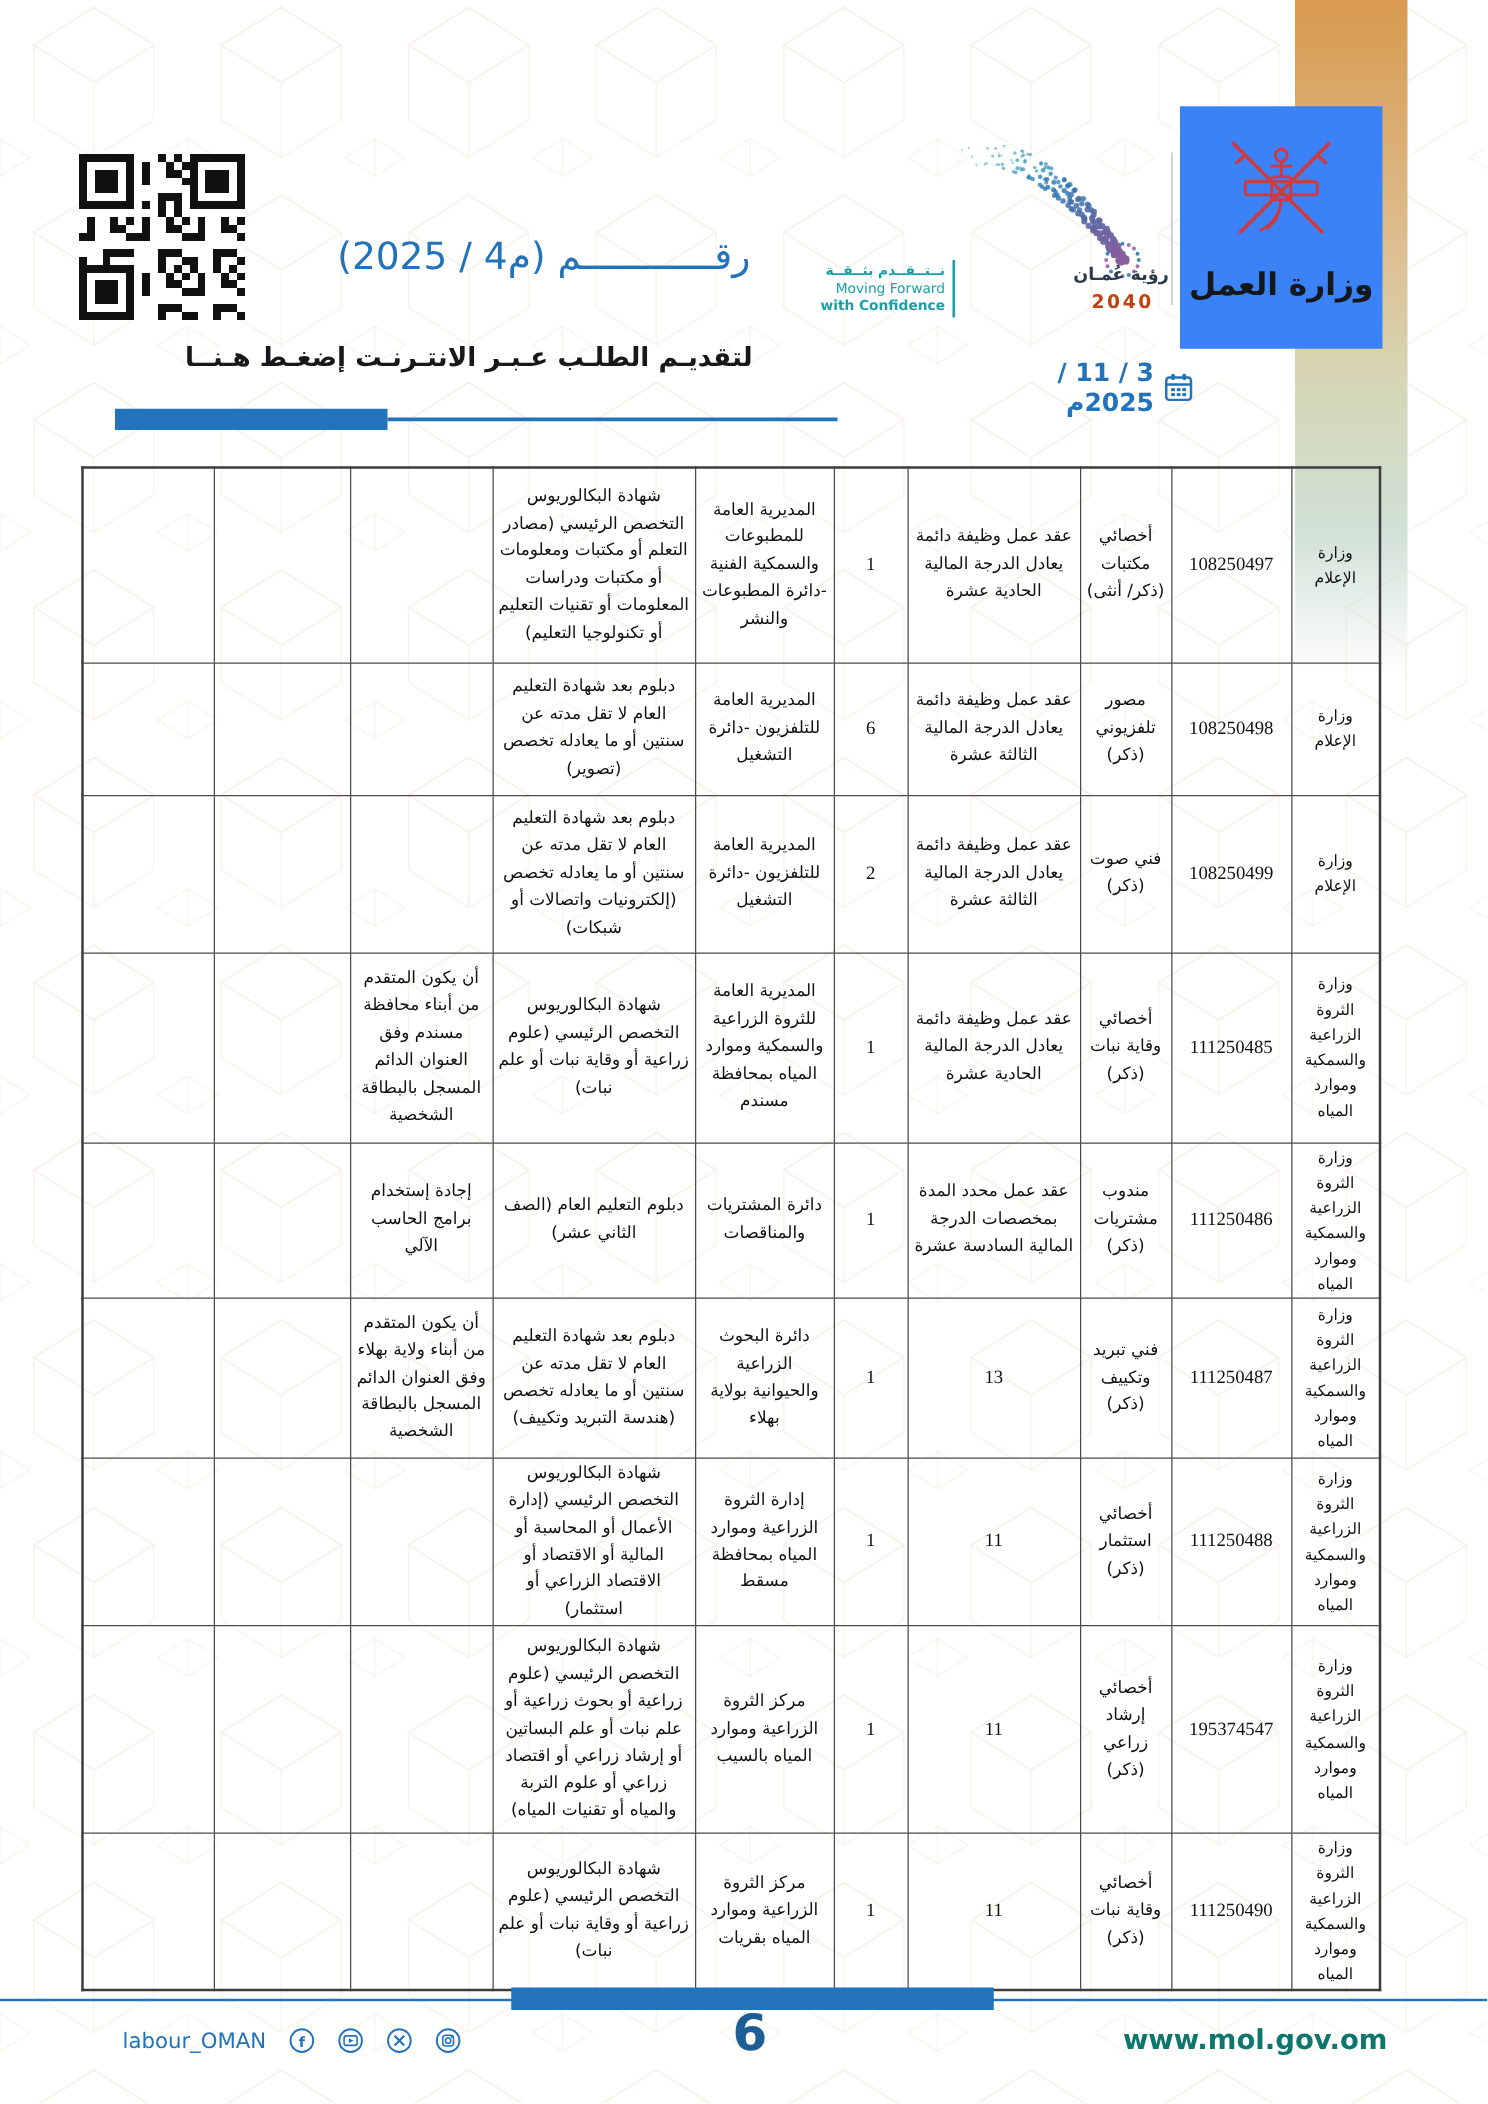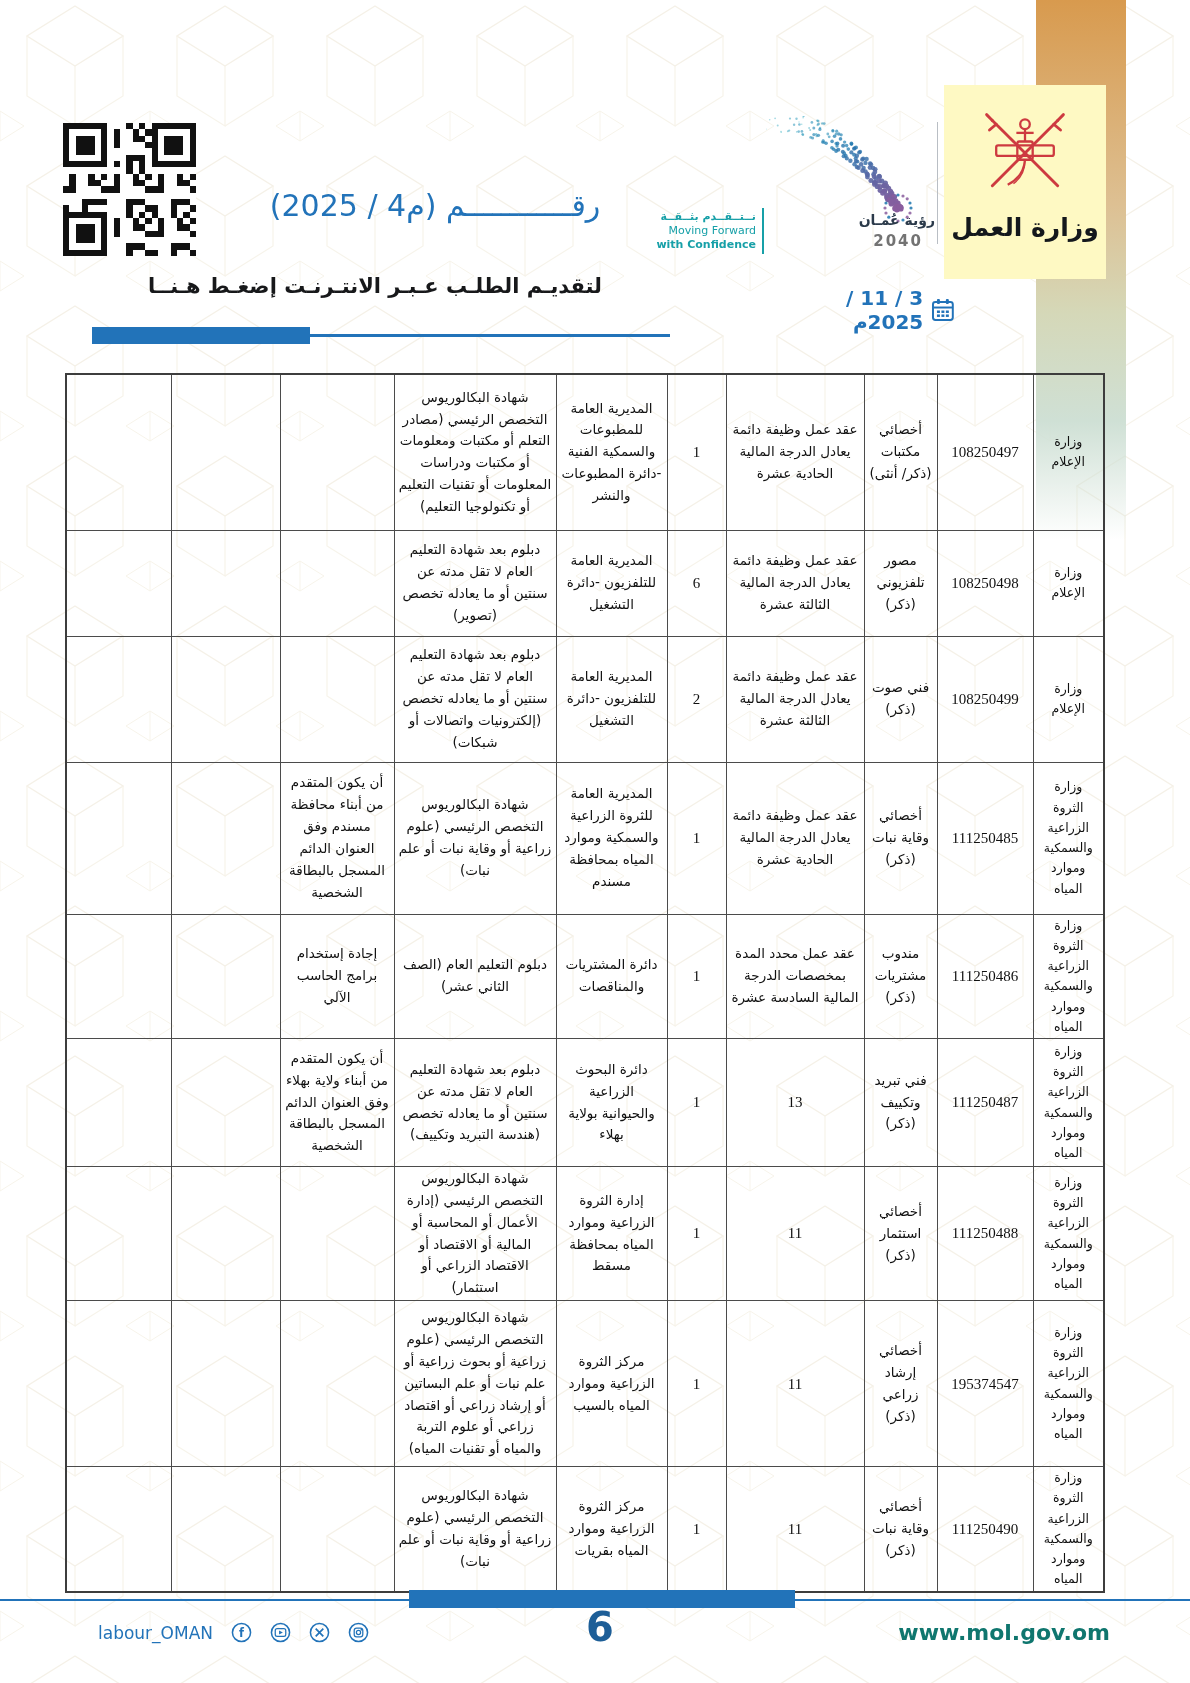--- a/index.html
+++ b/index.html
@@ -25,25 +25,25 @@
 
   
   #vision{left:652px;top:116px;width:285px;height:146px;z-index:2;}
   #vision .tag{position:absolute;left:0;top:94px;width:104px;text-align:right;color:#17a0a8;line-height:1.25;}
   #vision .tag .ar{font-size:11px;font-weight:bold;}
   #vision .tag .en{font-size:11px;}
   #vision .tag .en2{font-size:11px;font-weight:bold;}
   #vision .vline{position:absolute;left:110px;top:92px;width:2px;height:46px;background:#17a0a8;}
   #vision svg{position:absolute;left:114px;top:0;}
   #vision .vname{position:absolute;right:2px;top:96px;direction:rtl;color:#2b3a4a;font-size:14px;font-weight:bold;}
-  #vision .vyear{position:absolute;right:14px;top:116px;color:#737373;font-size:15px;font-weight:bold;letter-spacing:2px;}
+  #vision .vyear{position:absolute;right:14px;top:116px;color:#c2410c;font-size:15px;font-weight:bold;letter-spacing:2px;}
 
   
   #sep-line{left:937px;top:122px;width:1px;height:122px;background:#b9bec4;z-index:2;}
-  #mol-card{left:944px;top:85px;width:162px;height:194px;background:#fef9c3;z-index:2;}
+  #mol-card{left:944px;top:85px;width:162px;height:194px;background:#3b82f6;z-index:2;}
   #mol-card svg{position:absolute;left:33px;top:14px;}
   #mol-card .mname{position:absolute;left:0;top:128px;width:162px;text-align:center;direction:rtl;
     color:#14181c;font-size:25px;font-weight:bold;}
 
   
   #date-row{left:770px;top:286px;width:185px;z-index:2;direction:rtl;display:flex;align-items:center;gap:8px;
     color:#2273b9;font-size:20px;font-weight:bold;justify-content:flex-start;}
 
   
   #table-wrap{left:65px;top:373px;width:1038px;z-index:2;}

